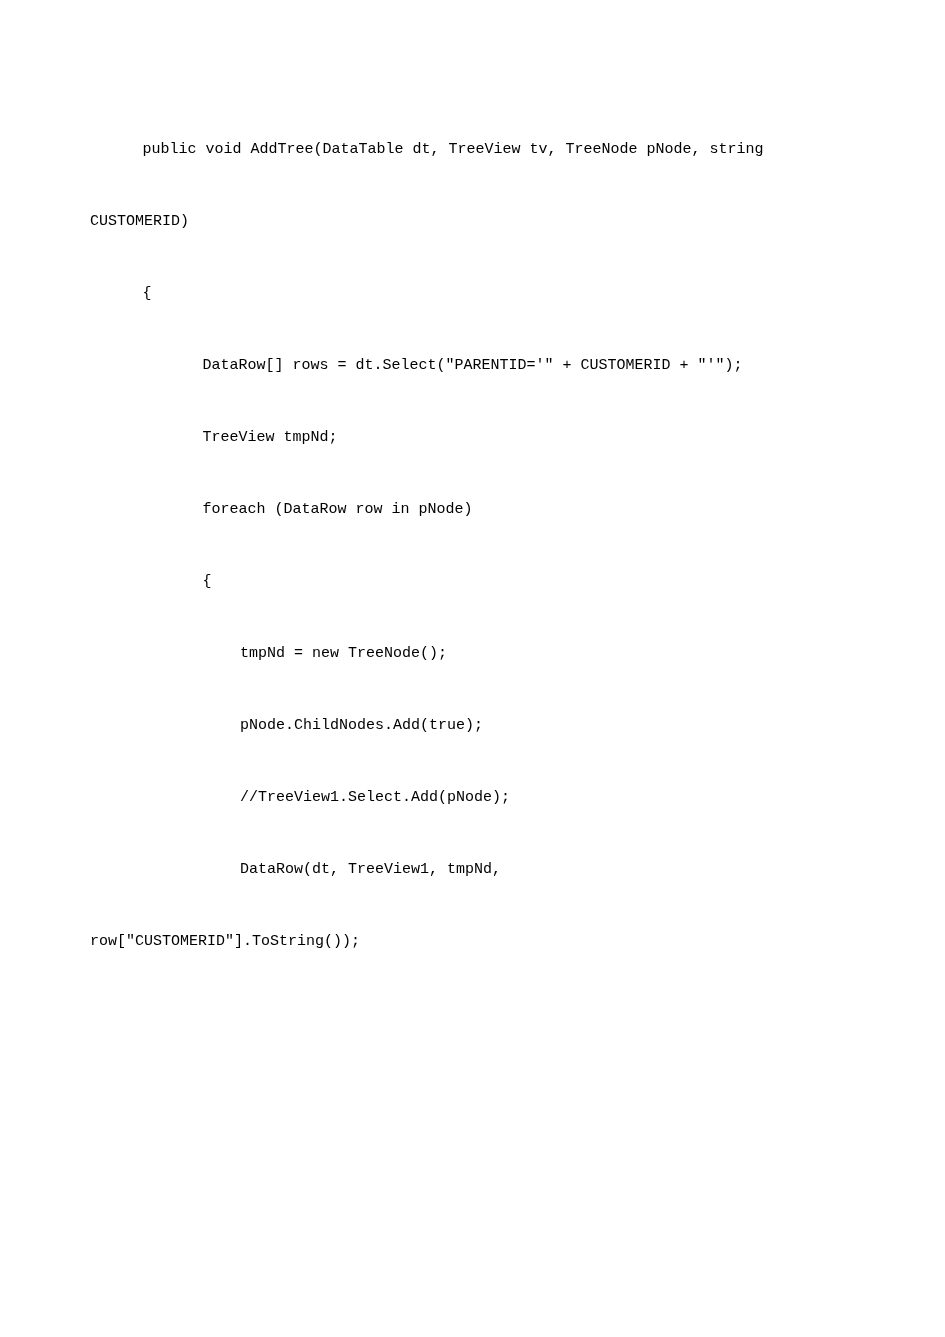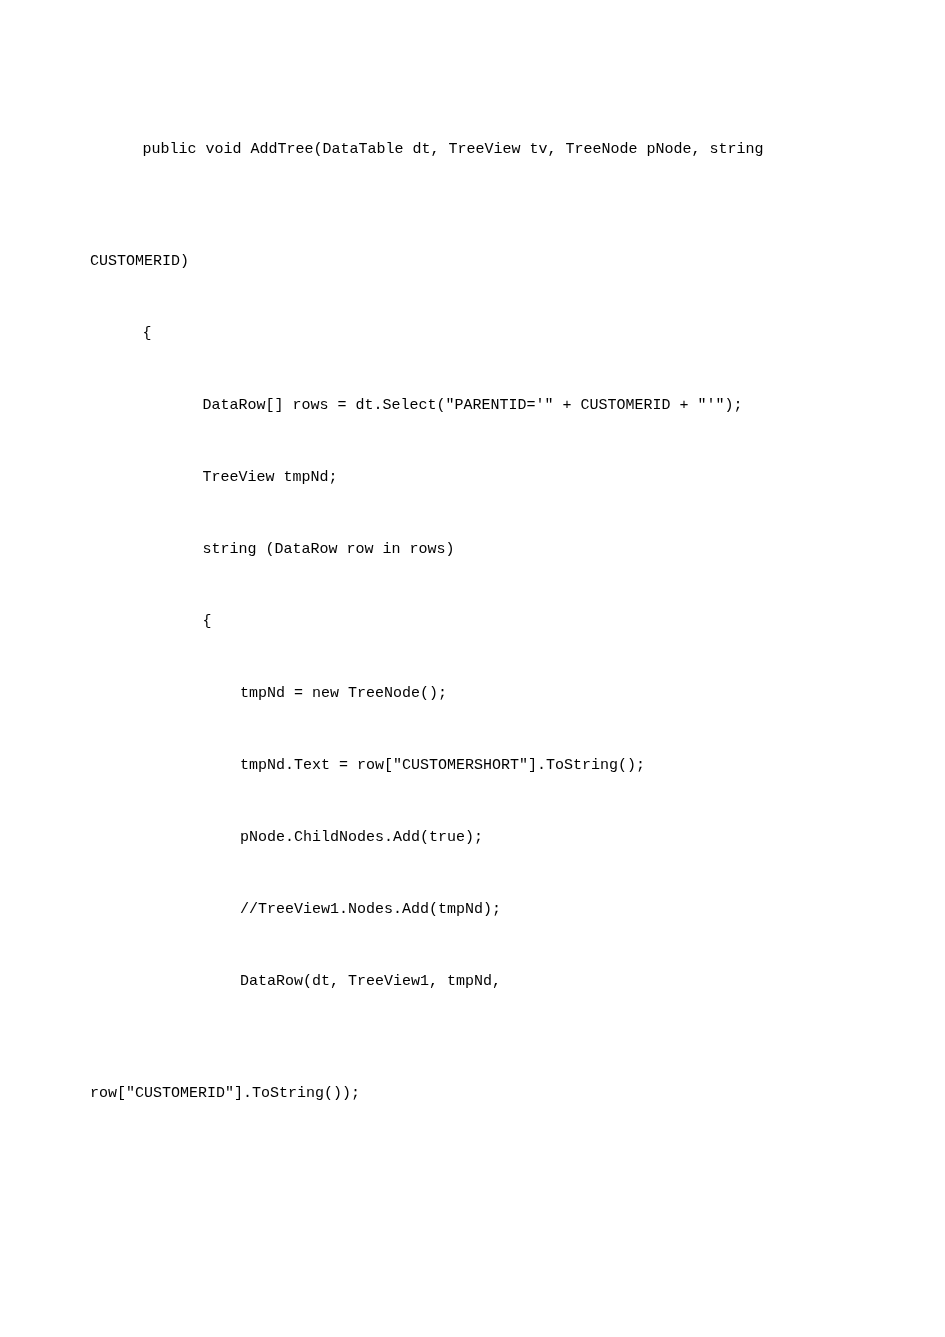--- a/index.html
+++ b/index.html
@@ -20,37 +20,36 @@
       white-space: pre;
       font-family: "SimSun", "Courier New", monospace;
     }
     .line {
       display: block;
       min-height: 1.6em;
     }
     .indent-1 { padding-left: 3.5em; }
     .indent-3 { padding-left: 7.5em; }
     .indent-4 { padding-left: 10em; }
-    .no-indent { padding-left: 0; margin-top: 40px; }
+    .no-indent { padding-left: 0; }
   </style>
 </head>
 <body>
 
 <div class="page">
   <div class="code-block">
     <span class="line indent-1">public void AddTree(DataTable dt, TreeView tv, TreeNode pNode, string</span>
     <span class="line no-indent">CUSTOMERID)</span>
     <span class="line indent-1">{</span>
     <span class="line indent-3">DataRow[] rows = dt.Select("PARENTID='" + CUSTOMERID + "'");</span>
     <span class="line indent-3">TreeView tmpNd;</span>
-    <span class="line indent-3">string (DataRow row in rows)</span>
+    <span class="line indent-3">foreach (DataRow row in pNode)</span>
     <span class="line indent-3">{</span>
     <span class="line indent-4">tmpNd = new TreeNode();</span>
-    <span class="line indent-4">tmpNd.Text = row["CUSTOMERSHORT"].ToString();</span>
     <span class="line indent-4">pNode.ChildNodes.Add(true);</span>
-    <span class="line indent-4">//TreeView1.Nodes.Add(tmpNd);</span>
+    <span class="line indent-4">//TreeView1.Select.Add(pNode);</span>
     <span class="line indent-4">DataRow(dt, TreeView1, tmpNd,</span>
     <span class="line no-indent">row["CUSTOMERID"].ToString());</span>
     
     
     
   </div>
 </div>
 
 </body></html>

